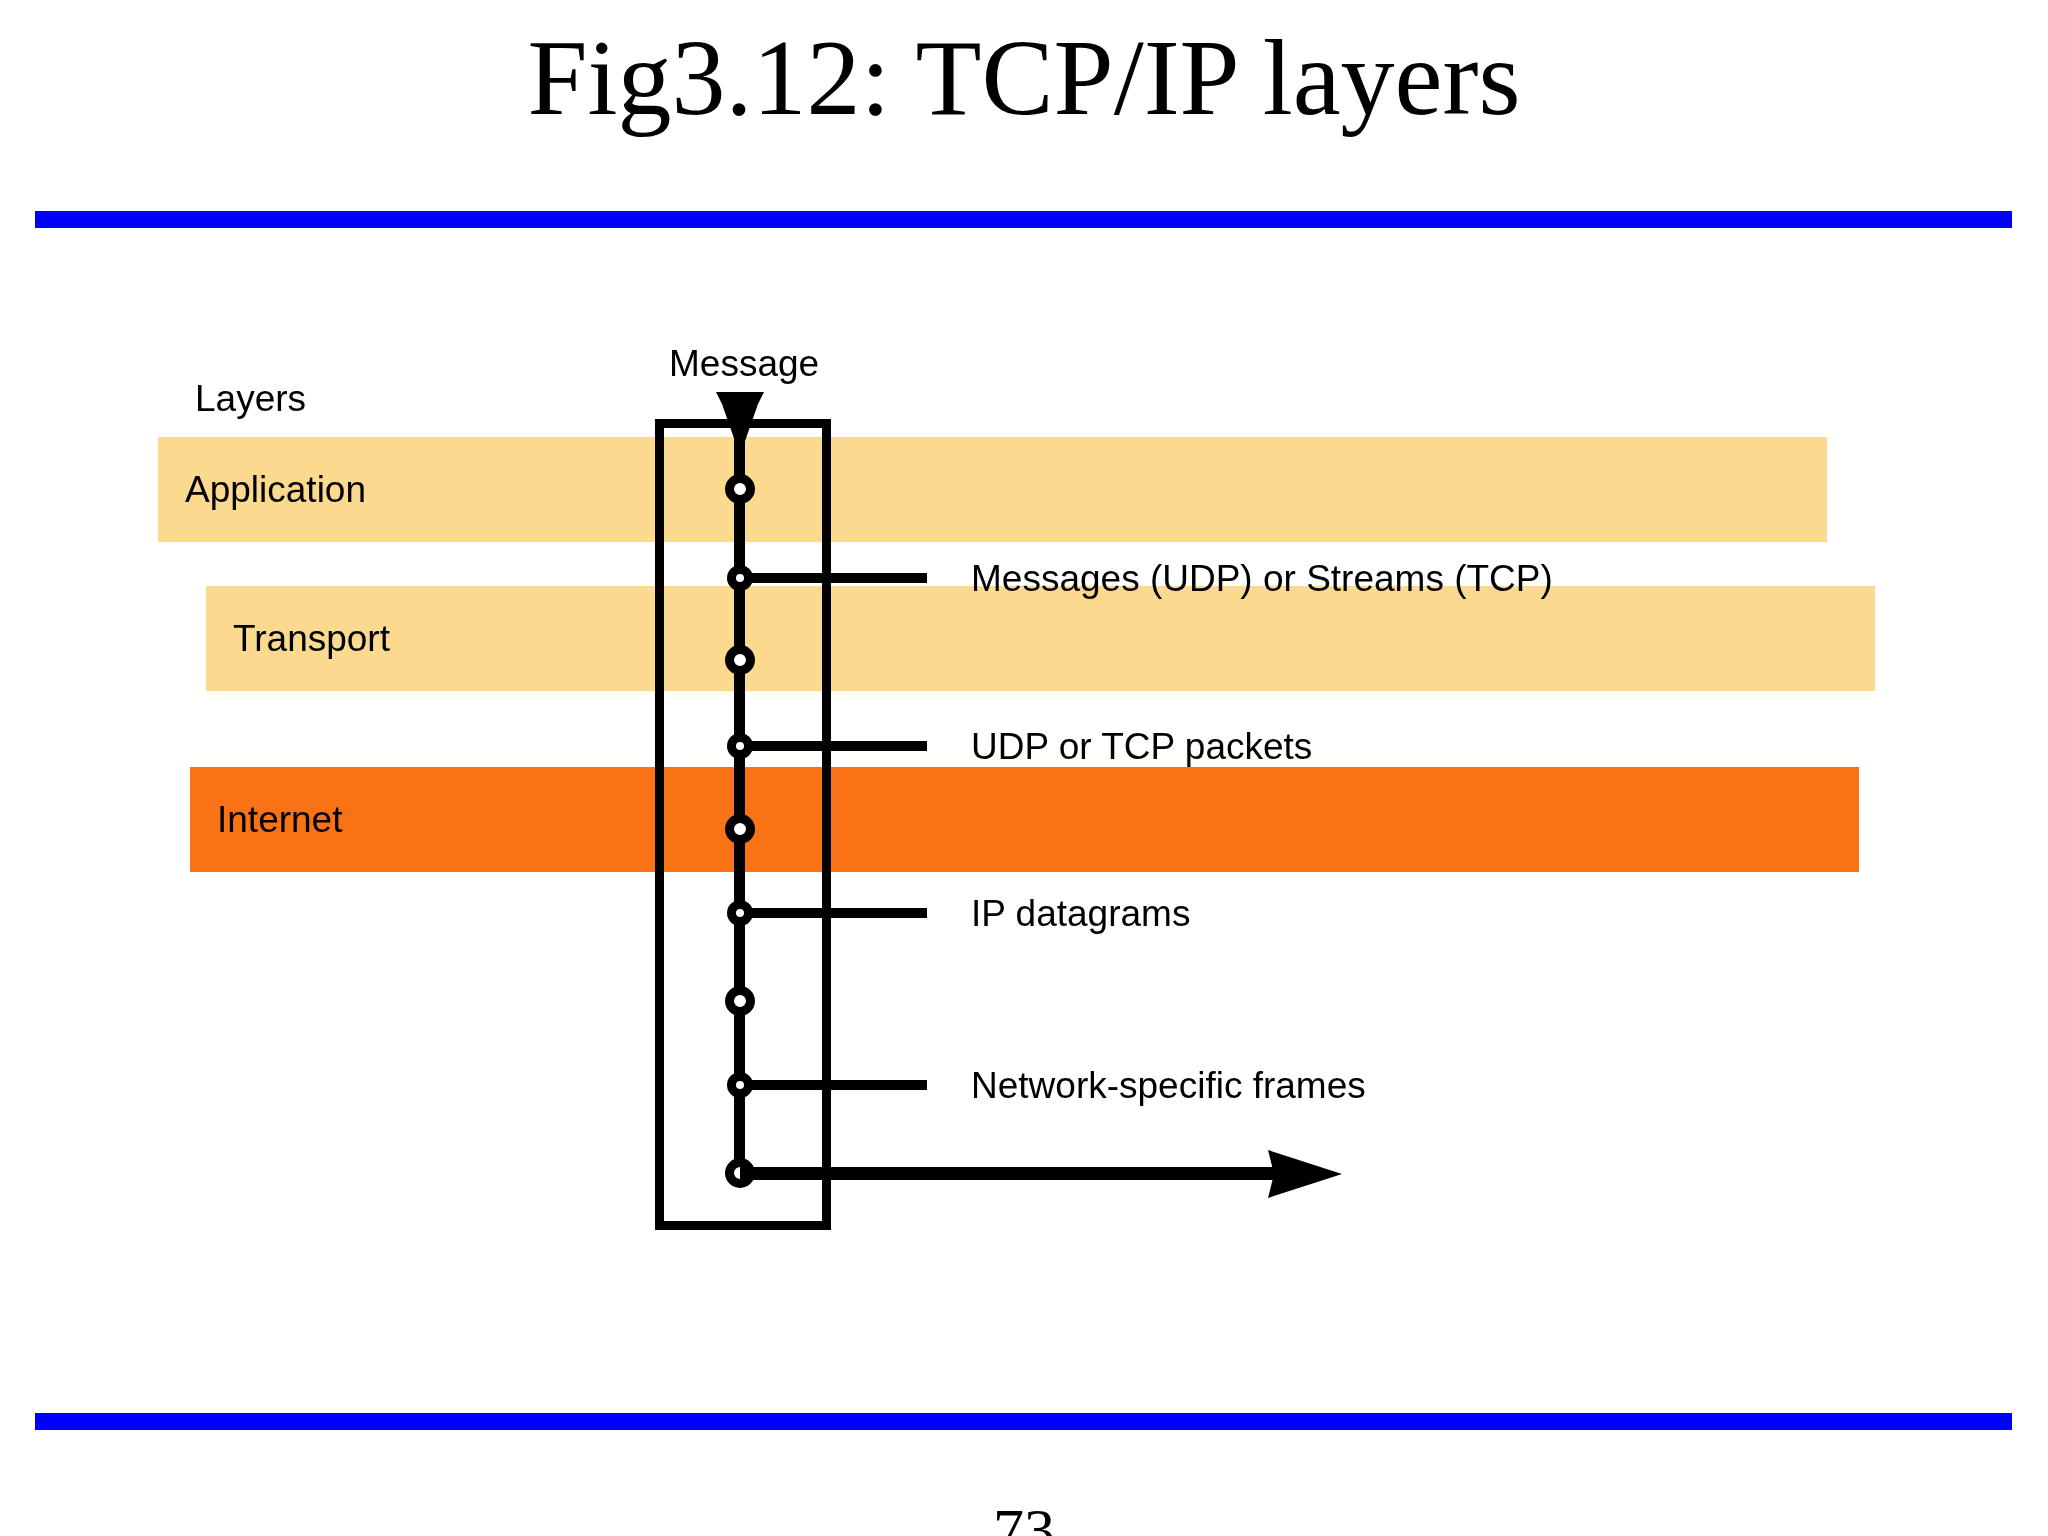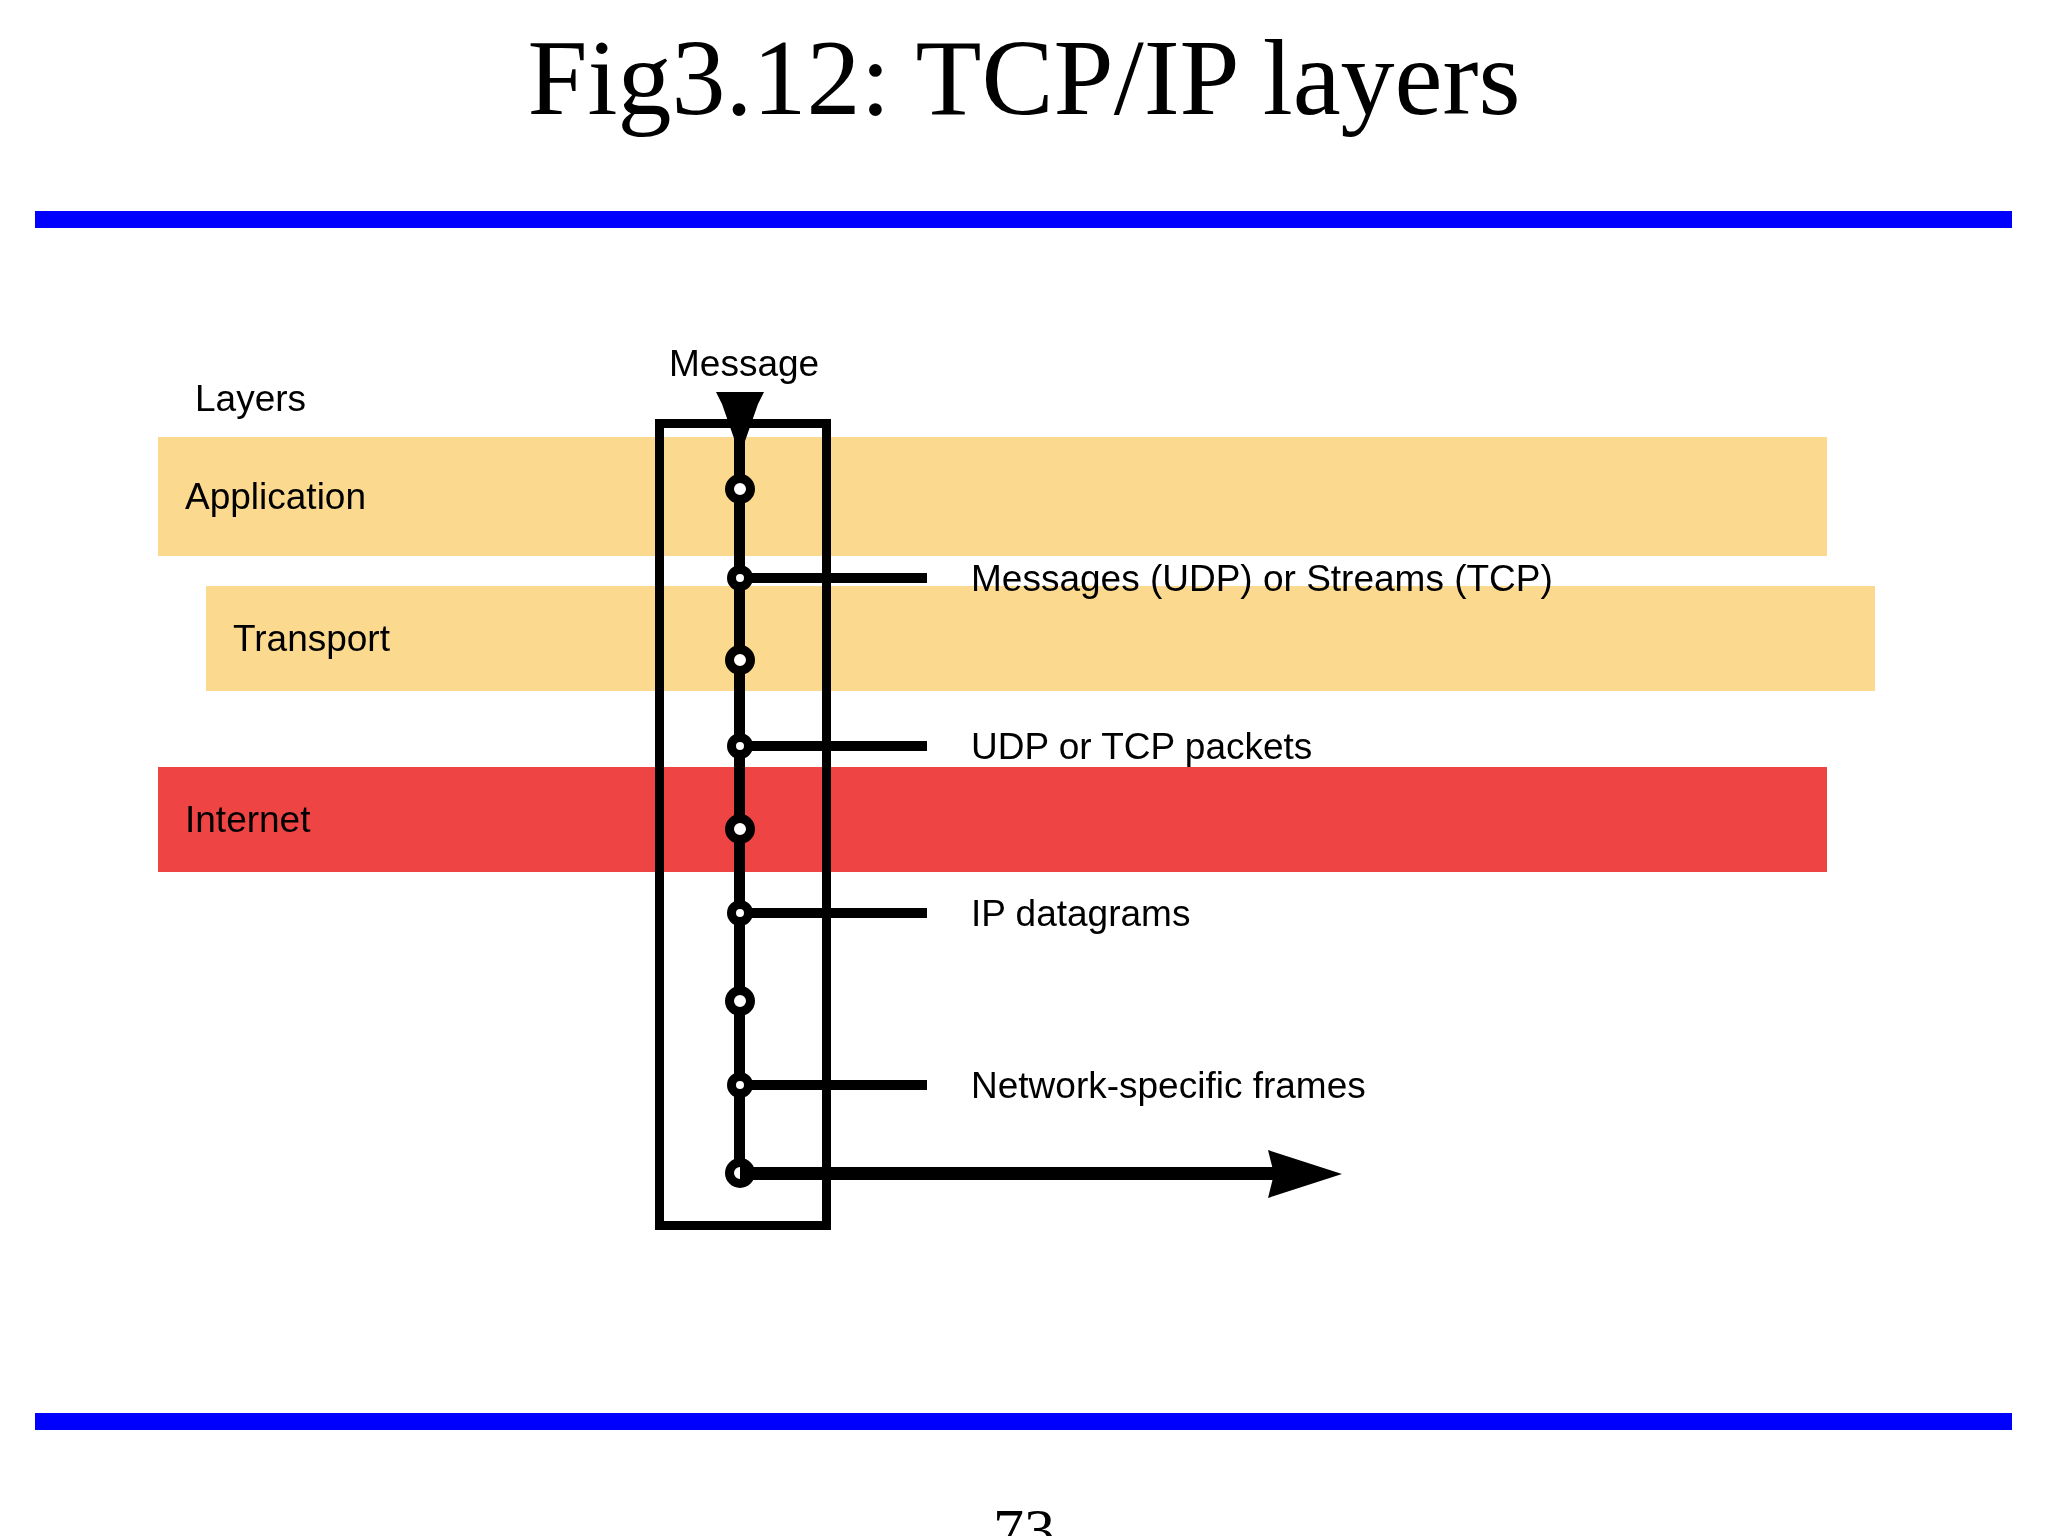--- a/index.html
+++ b/index.html
@@ -174,29 +174,29 @@
 </style>
 </head>
 <body>
 
 <div id="slide">
 
   <div id="slide-title">Fig3.12: TCP/IP layers</div>
 
   <div id="rule-top" class="rule-blue"></div>
 
-  <div class="band" id="band-0" style="top:437px;height:119px;background:#fbd98e;">
+  <div class="band" id="band-0" style="top:437px;height:105px;background:#fbd98e;">
     <span class="band-label">Application</span>
   </div>
 
   <div class="band" id="band-1" style="top:586px;height:105px;background:#fbd98e;margin-left:48px;">
     <span class="band-label">Transport</span>
   </div>
 
-  <div class="band" id="band-2" style="top:767px;height:105px;background:#ef4444;">
+  <div class="band" id="band-2" style="top:767px;height:105px;background:#f97316;margin-left:32px;">
     <span class="band-label">Internet</span>
   </div>
 
 
 
   <div id="layers-heading">Layers</div>
 
   <div id="message-label">Message</div>
 
   <div id="stack-box"></div>

